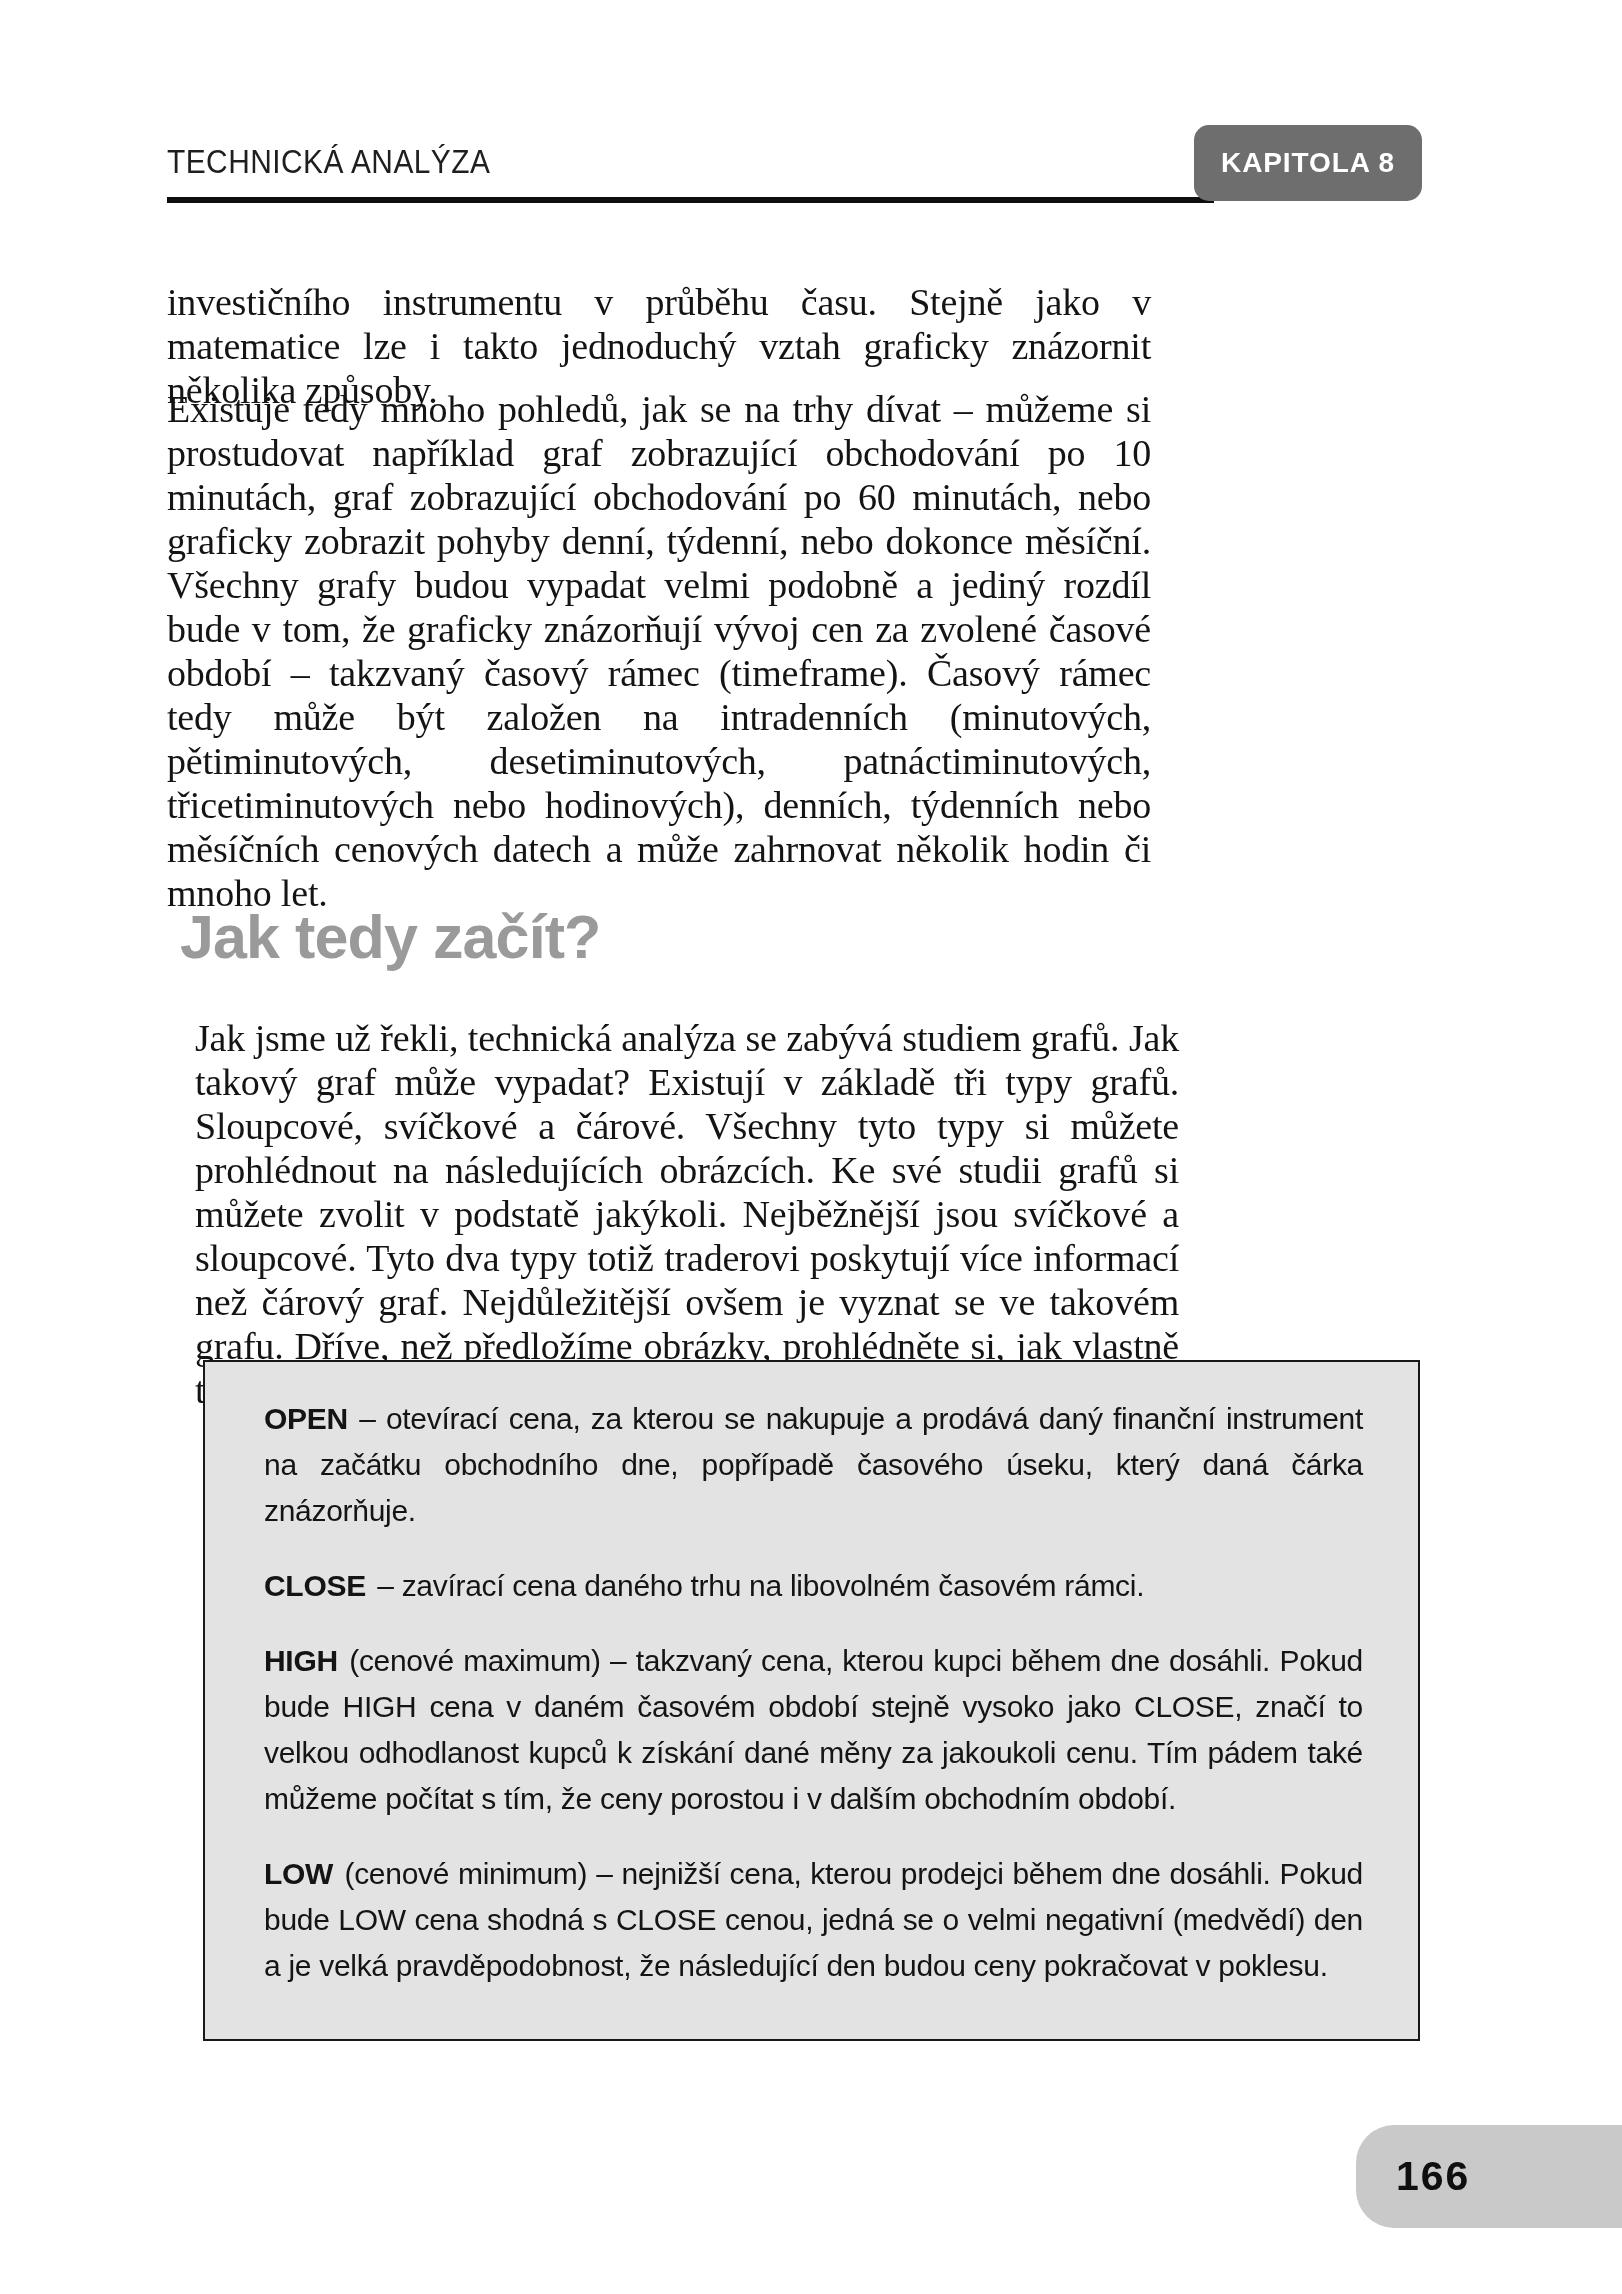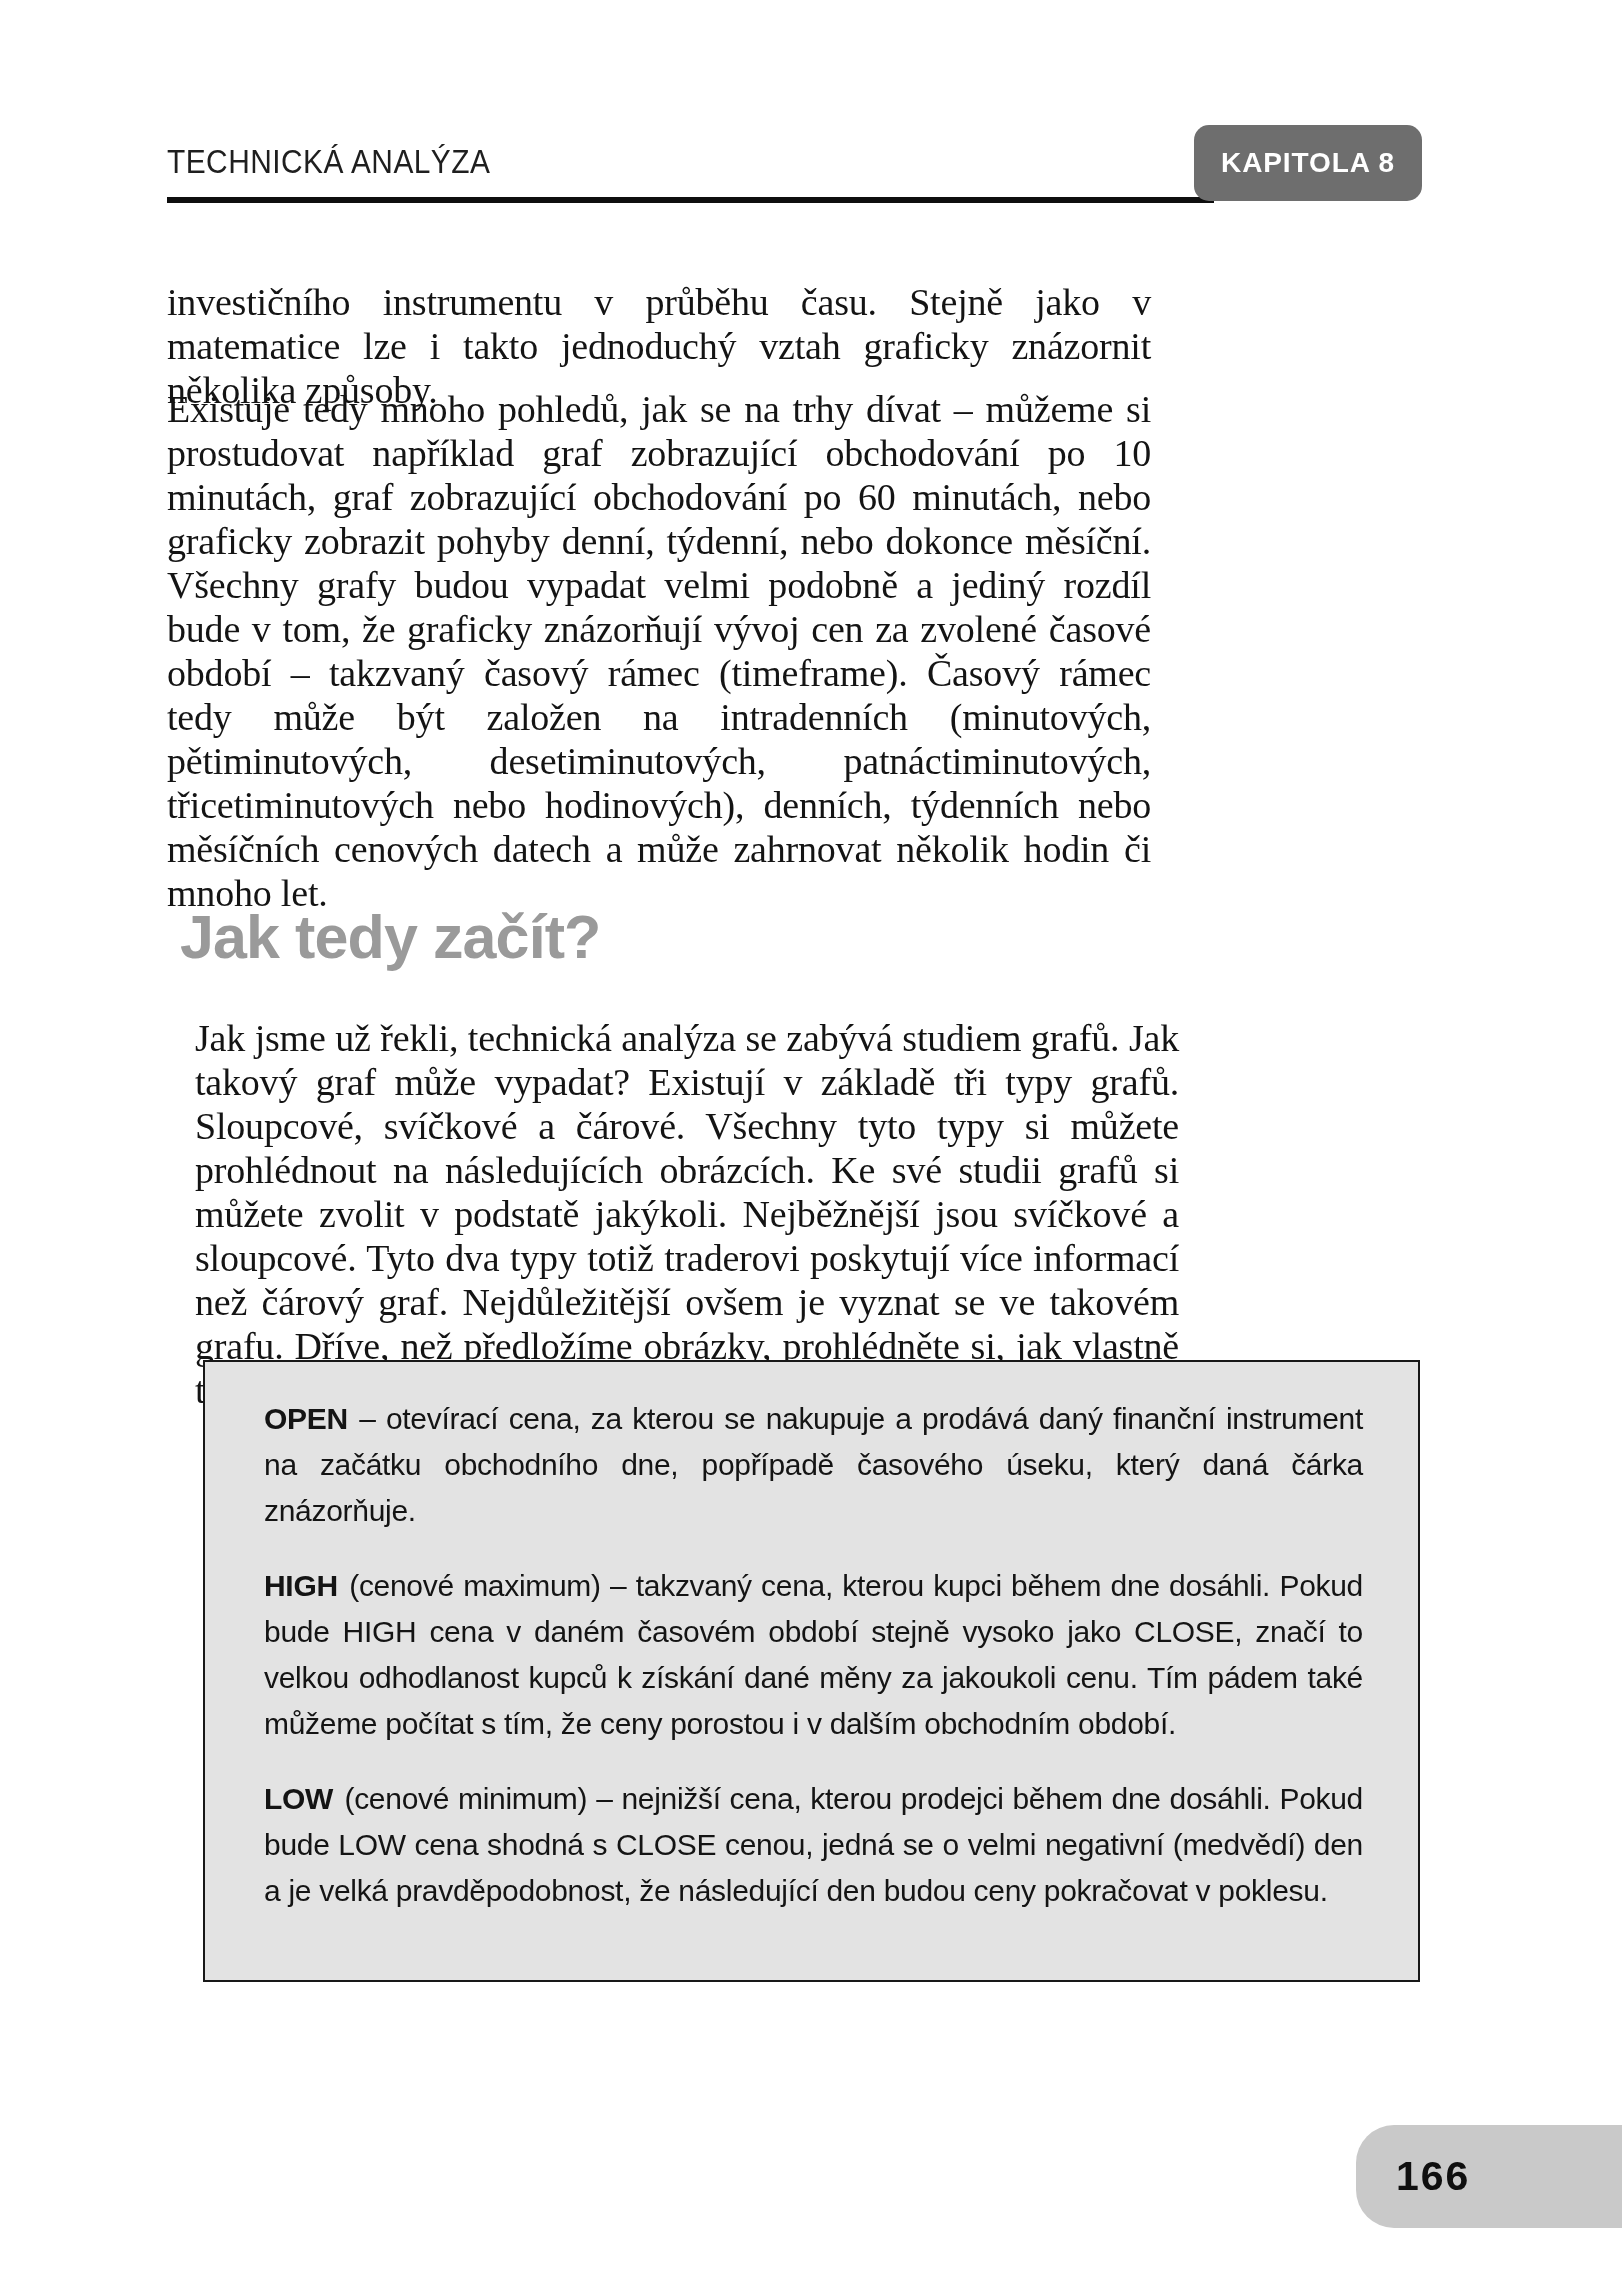--- a/index.html
+++ b/index.html
@@ -64,21 +64,21 @@
     color: #9a9a9a;
   }
 
   
   .info-box {
     position: absolute; left: 203px; top: 1360px;
     width: 1217px;
     box-sizing: border-box;
     background: #e3e3e3;
     border: 2.8px solid #181818;
-    padding: 34px 55px 54px 59px;
+    padding: 34px 55px 38px 59px;
   }
   .def {
     margin: 0 0 29px 0;
     font-family: "Liberation Sans", sans-serif;
     font-size: 30px; line-height: 46px;
     letter-spacing: -0.3px;
     text-align: justify;
     color: #141414;
   }
   .def:last-child { margin-bottom: 12px; }
@@ -116,20 +116,21 @@
 
   <p class="body-par par-2">Existuje tedy mnoho pohledů, jak se na trhy dívat – můžeme si prostudovat například graf zobrazující obchodování po 10 minutách, graf zobrazující obchodování po 60 minutách, nebo graficky zobrazit pohyby denní, týdenní, nebo dokonce měsíční. Všechny grafy budou vypadat velmi podobně a jediný rozdíl bude v tom, že graficky znázorňují vývoj cen za zvolené časové období – takzvaný časový rámec (timeframe). Časový rámec tedy může být založen na intradenních (minutových, pětiminutových, desetiminutových, patnáctiminutových, třicetiminutových nebo hodinových), denních, týdenních nebo měsíčních cenových datech a může zahrnovat několik hodin či mnoho let.</p>
 
   <h1 class="section-title">Jak tedy začít?</h1>
 
   <p class="body-par par-3">Jak jsme už řekli, technická analýza se zabývá studiem grafů. Jak takový graf může vypadat? Existují v základě tři typy grafů. Sloupcové, svíčkové a čárové. Všechny tyto typy si můžete prohlédnout na následujících obrázcích. Ke své studii grafů si můžete zvolit v podstatě jakýkoli. Nejběžnější jsou svíčkové a sloupcové. Tyto dva typy totiž traderovi poskytují více informací než čárový graf. Nejdůležitější ovšem je vyznat se ve takovém grafu. Dříve, než předložíme obrázky, prohlédněte si, jak vlastně taková svíčka či čárka v grafu vypadá.</p>
 
   <div class="info-box">
     <p class="def"><span class="term">OPEN</span><span>– otevírací cena, za kterou se nakupuje a prodává daný finanční instrument na začátku obchodního dne, popřípadě časového úseku, který daná čárka znázorňuje.</span></p>
 
+    <p class="def"><span class="term">CLOSE</span><span>– zavírací cena daného trhu na libovolném časovém rámci.</span></p>
 
     <p class="def"><span class="term">HIGH</span><span>(cenové maximum) – takzvaný cena, kterou kupci během dne dosáhli. Pokud bude HIGH cena v daném časovém období stejně vysoko jako CLOSE, značí to velkou odhodlanost kupců k získání dané měny za jakoukoli cenu. Tím pádem také můžeme počítat s tím, že ceny porostou i v dalším obchodním období.</span></p>
 
     <p class="def"><span class="term">LOW</span><span>(cenové minimum) – nejnižší cena, kterou prodejci během dne dosáhli. Pokud bude LOW cena shodná s CLOSE cenou, jedná se o velmi negativní (medvědí) den a je velká pravděpodobnost, že následující den budou ceny pokračovat v poklesu.</span></p>
   </div>
 
   <div class="page-number-pill">
     <span class="page-number">166</span>
   </div>
 

